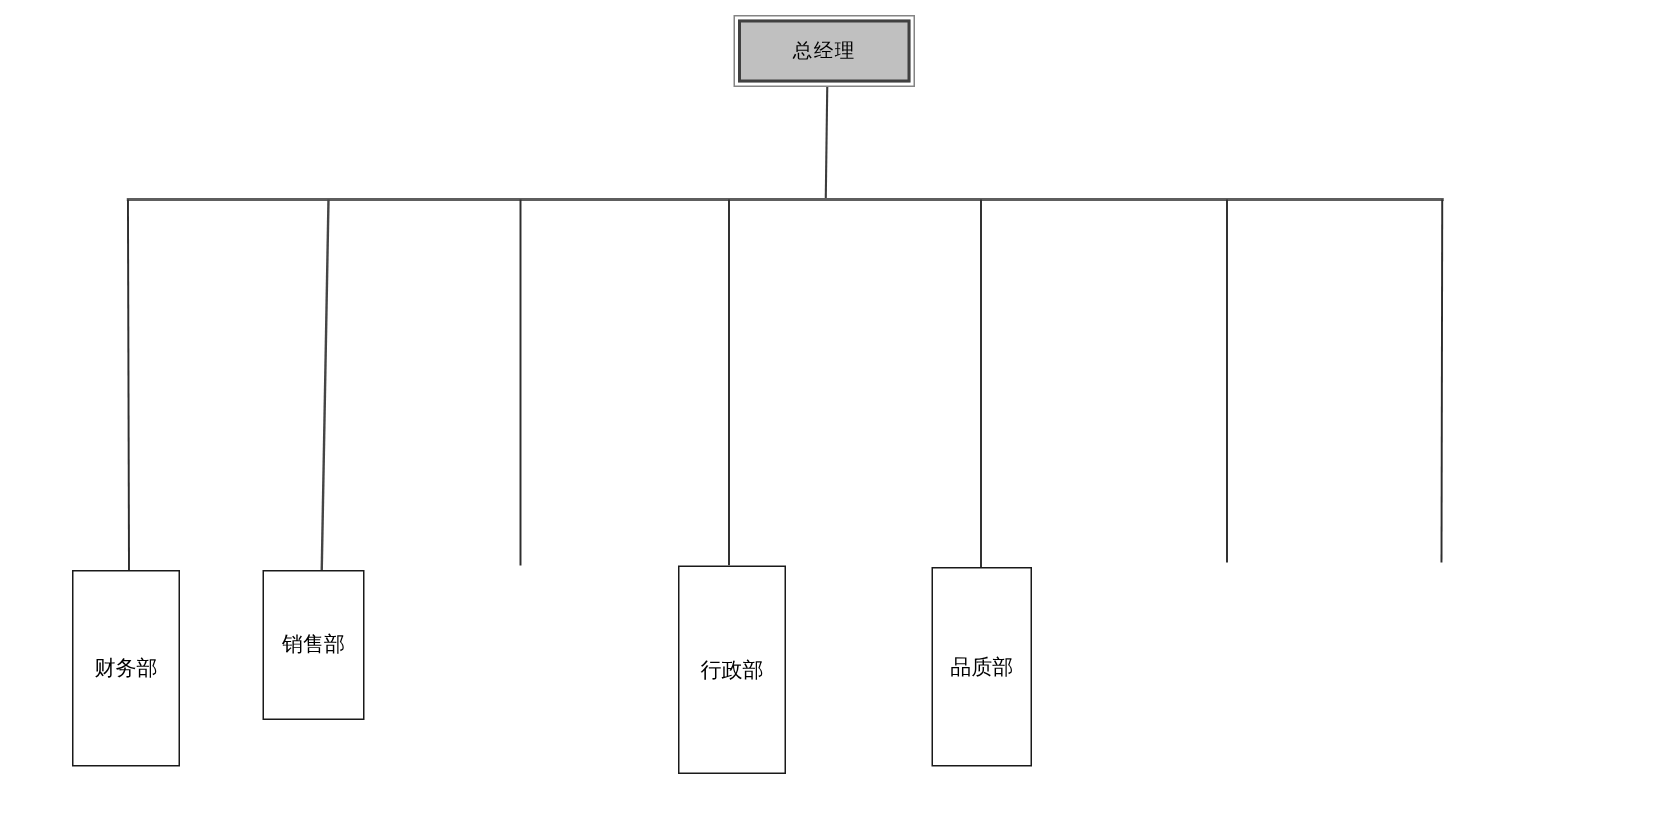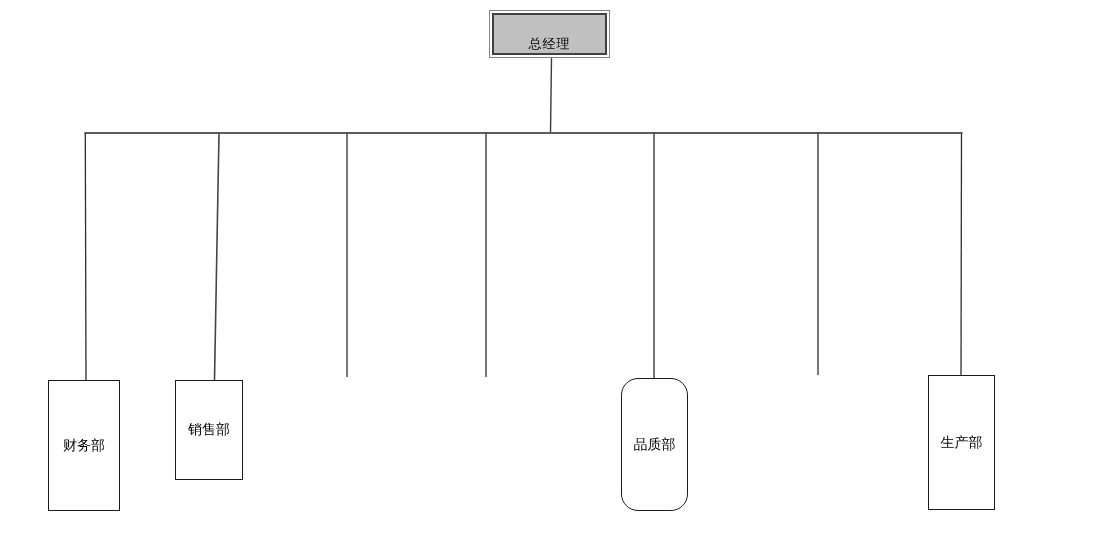--- a/index.html
+++ b/index.html
@@ -35,21 +35,21 @@
     background: #ffffff;
     padding: 2px;
   }
   .root-node-inner {
     width: 100%;
     height: 100%;
     box-sizing: border-box;
     border: 2px solid #404040;
     background: #c0c0c0;
     display: flex;
-    align-items: flex-end;
+    align-items: center;
     justify-content: center;
   }
   .root-label {
     font-size: 13px;
     color: #000000;
     letter-spacing: 1px;
     white-space: nowrap;
   }
   
   .dept-node {
@@ -63,21 +63,21 @@
   }
   .dept-label {
     font-size: 14px;
     color: #000000;
     white-space: nowrap;
   }
   .node-finance        { left: 48px;  top: 380px; width: 72px; height: 131px; }
   .node-sales          { left: 175px; top: 380px; width: 68px; height: 100px; }
   .node-engineering    { left: 314px; top: 377px; width: 72px; height: 139px; }
   .node-administration { left: 452px; top: 377px; width: 72px; height: 139px; }
-  .node-quality        { left: 621px; top: 378px; width: 67px; height: 133px; border-radius: 17px; }
+  .node-quality        { left: 621px; top: 378px; width: 67px; height: 133px; }
   .node-materials      { left: 786px; top: 375px; width: 68px; height: 134px; }
   .node-production     { left: 928px; top: 375px; width: 67px; height: 135px; }
 </style>
 </head>
 <body>
 
 <div class="canvas">
 
   <svg class="connectors" width="1102" height="542" viewBox="0 0 1102 542" xmlns="http://www.w3.org/2000/svg">
 
@@ -102,23 +102,23 @@
 
   <div class="dept-node node-finance">
     <span class="dept-label">财务部</span>
   </div>
 
   <div class="dept-node node-sales">
     <span class="dept-label">销售部</span>
   </div>
 
 
+  <div class="dept-node node-administration">
+    <span class="dept-label">行政部</span>
+  </div>
 
   <div class="dept-node node-quality">
     <span class="dept-label">品质部</span>
   </div>
 
 
-  <div class="dept-node node-production">
-    <span class="dept-label">生产部</span>
-  </div>
 
 </div>
 
 </body></html>

